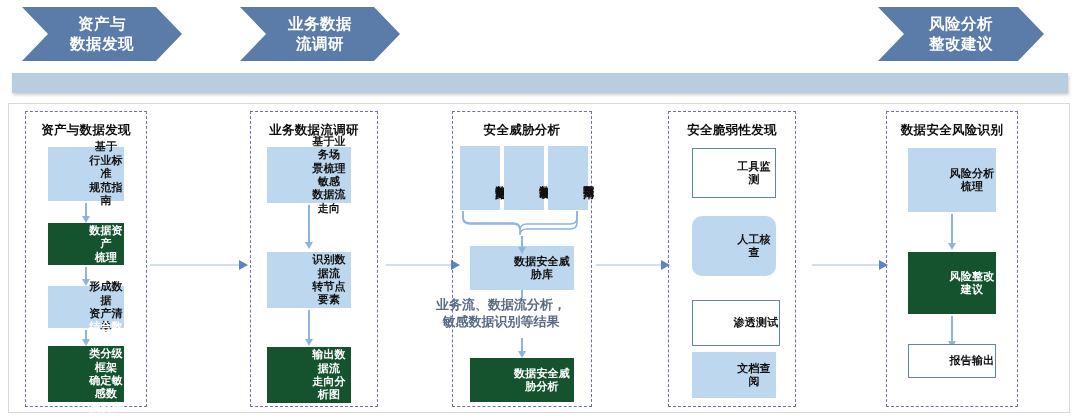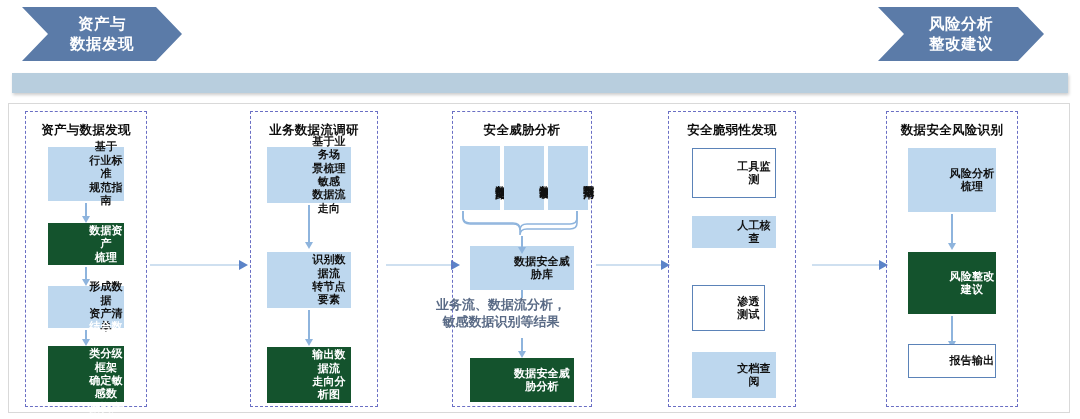--- a/index.html
+++ b/index.html
@@ -175,20 +175,26 @@
 </head>
 <body>
 
 <div id="chevron-band">
   <div class="chevron" style="left:22px;width:160px;">
     <div>
       <span>资产与</span>
       <span>数据发现</span>
     </div>
   </div>
+  <div class="chevron" style="left:240px;width:160px;">
+    <div>
+      <span>业务数据</span>
+      <span>流调研</span>
+    </div>
+  </div>
   <div class="chevron" style="left:878px;width:166px;">
     <div>
       <span>风险分析</span>
       <span>整改建议</span>
     </div>
   </div>
 </div>
 
 <div id="banner-bar"></div>
 
@@ -276,24 +282,24 @@
   <div style="white-space:pre-line;">数据安全威
 胁分析</div>
 </div>
 
 <div class="column" style="left:668px;width:128px;">
   <div class="col-title">安全脆弱性发现</div>
 </div>
 <div class="box box-outline" style="left:692px;top:148px;width:84px;height:50px;">
   <div>工具监测</div>
 </div>
-<div class="box box-light" style="left:692px;top:216px;width:84px;height:32px;">
+<div class="box box-light" style="left:692px;top:216px;width:84px;height:60px;border-radius:10px;">
   <div>人工核查</div>
 </div>
-<div class="box box-outline" style="left:692px;top:285px;width:73px;height:46px;">
+<div class="box box-outline" style="left:692px;top:300px;width:88px;height:46px;">
   <div>渗透测试</div>
 </div>
 <div class="box box-light" style="left:692px;top:352px;width:84px;height:46px;">
   <div>文档查阅</div>
 </div>
 
 <div class="column" style="left:886px;width:132px;">
   <div class="col-title">数据安全风险识别</div>
 </div>
 <div class="box box-light" style="left:908px;top:148px;width:88px;height:64px;">

